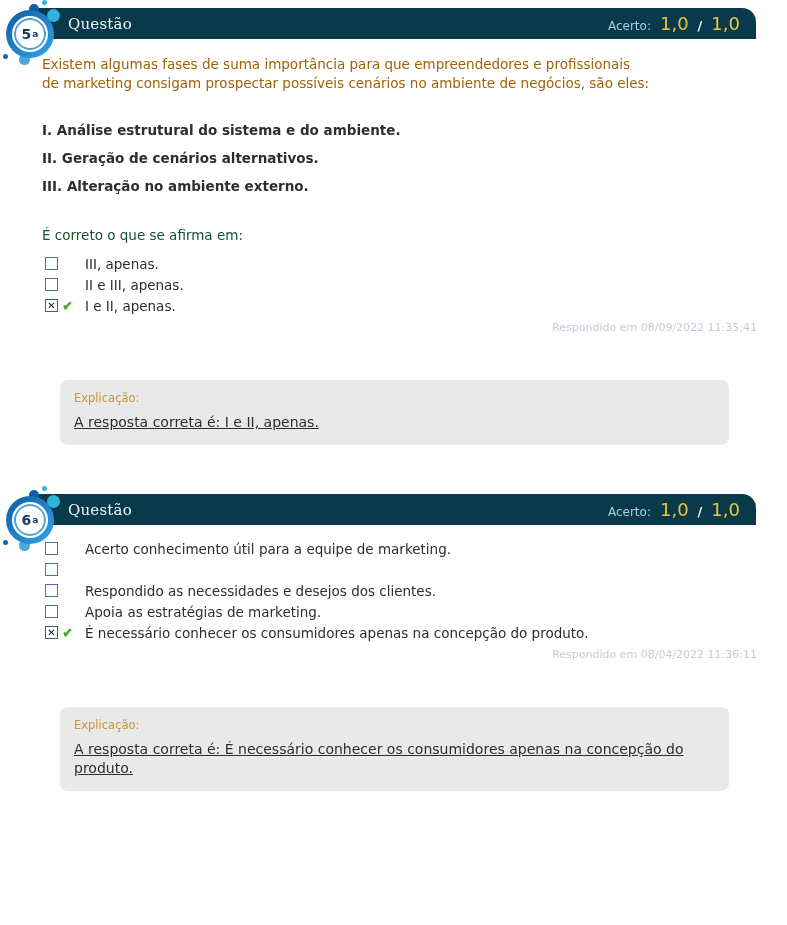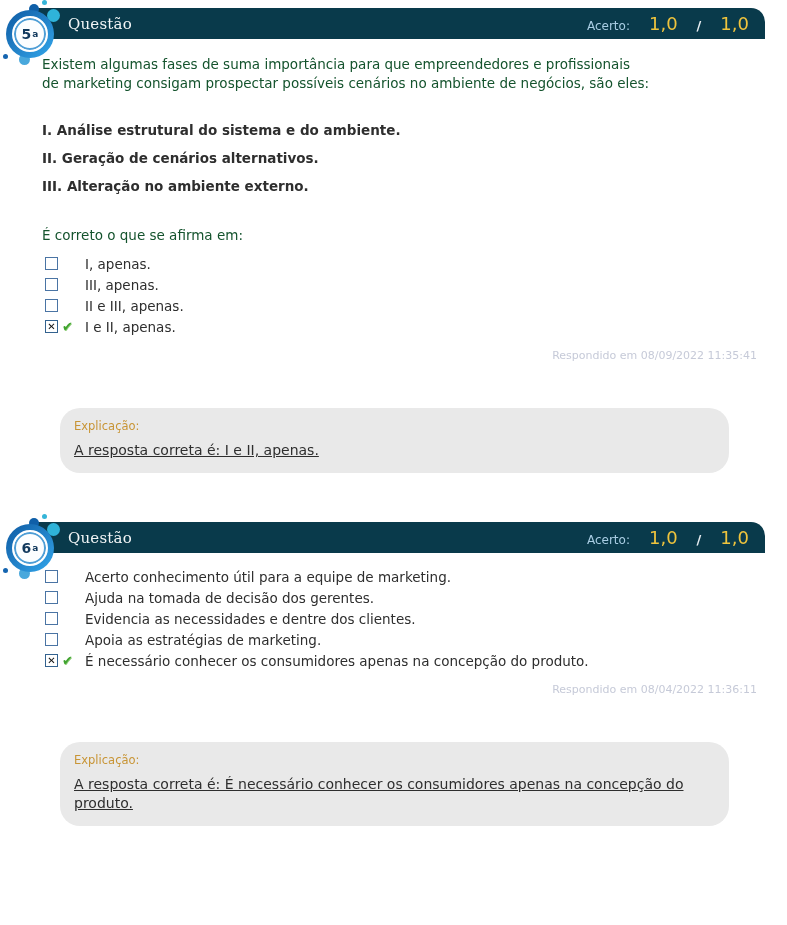--- a/index.html
+++ b/index.html
@@ -13,38 +13,38 @@
   }
   .page { padding-top: 0; }
 
   
   .question-block { position: relative; }
   .question-block.second { margin-top: 49px; }
 
   
   .q-header {
     margin-left: 30px;
-    margin-right: 22px;
+    margin-right: 31px;
     margin-top: 8px;
     height: 31px;
     background: #093a4b;
     border-radius: 0 14px 0 0;
     display: flex;
     align-items: center;
     justify-content: space-between;
     padding-left: 38px;
     padding-right: 16px;
   }
   .q-title {
     color: #f2f5f6;
     font-family: "DejaVu Serif", "Liberation Serif", serif;
     font-size: 15px;
     letter-spacing: 0.2px;
   }
-  .q-score { font-size: 12px; display: flex; align-items: baseline; gap: 19px; }
+  .q-score { font-size: 12px; display: flex; align-items: baseline; gap: 9px; }
   .score-label { color: #a9cde3; }
   .score-num { color: #efc43d; font-weight: normal; font-size: 18px; }
   .score-div { color: #e8eef2; font-weight: bold; font-size: 13px; }
 
   
   .q-badge {
     position: absolute; top: 0; left: 6;
     left: 6px;
     width: 56px; height: 58px;
     z-index: 3;
@@ -66,21 +66,21 @@
   .badge-inner sup { font-size: 9px; line-height: 0; margin-left: 1px; }
   .bubble { position: absolute; border-radius: 50%; }
   .bubble-top       { width: 10px; height: 10px; background: #0f5fa8; top: -4px; left: 23px; }
   .bubble-top-tiny  { width: 5px;  height: 5px;  background: #35b5d8; top: -8px; left: 36px; }
   .bubble-top-right { width: 13px; height: 13px; background: #2fb3d9; top: 1px;  left: 41px; }
   .bubble-bl-dot    { width: 5px;  height: 5px;  background: #1565b0; top: 46px; left: -3px; }
   .bubble-bottom    { width: 11px; height: 11px; background: #49a8dc; top: 46px; left: 13px; }
 
   
   .q-body { padding-left: 42px; padding-right: 30px; }
-  .q-text { margin-top: 16px; font-size: 13.5px; line-height: 19px; color: #14532d; }
+  .q-text { margin-top: 16px; font-size: 13.5px; line-height: 19px; color: #a16207; }
   .statements { margin-top: 28px; }
   .statement { font-size: 13.5px; line-height: 19px; margin-bottom: 9px; color: #2e2e2e; font-weight: bold; }
   .q-prompt { margin-top: 31px; font-size: 13.5px; color: #14532d; }
 
   .options { margin-top: 10px; }
   .q-body.no-statements .options { margin-top: 13px; }
   .opt-row { display: flex; align-items: center; height: 21px; padding-left: 3px; }
   .checkbox {
     width: 13px; height: 13px;
     border: 1px solid #4a74a4;
@@ -92,33 +92,33 @@
   .checkbox.checked { border-color: #33628f; }
   .opt-checkslot {
     width: 27px; padding-left: 4px;
     font-size: 13px; color: #3fa32e;
     text-shadow: 0.5px 0.5px 0 #8fce7a;
     line-height: 1;
   }
   .opt-label { font-size: 13.5px; color: #2e2e2e; }
 
   .answered-at {
-    margin-top: 12px;
+    margin-top: 5px;
     text-align: right;
     padding-right: 0px;
     font-size: 11px;
     color: #c6cad8;
   }
 
   .explanation {
     margin-top: 46px;
     margin-left: 18px;
     margin-right: 28px;
     background: #e9e9e9;
-    border-radius: 20px;
+    border-radius: 8px;
     padding: 11px 16px 13px 14px;
   }
   .explanation-label { font-size: 11.5px; color: #c89536; }
   .explanation-text { margin-top: 8px; font-size: 14px; line-height: 19px; color: #2e2e2e; max-width: 640px; text-decoration: underline; }
 
   .page-bottom-pad { height: 38px; }
 </style>
 </head>
 <body>
 
@@ -161,25 +161,20 @@
         <div class="statement">II. Geração de cenários alternativos.</div>
         <div class="statement">III. Alteração no ambiente externo.</div>
       </div>
 
       <div class="q-prompt">É correto o que se afirma em:</div>
 
       <div class="options">
         <div class="opt-row">
           <span class="checkbox"></span>
           <span class="opt-checkslot"></span>
-          <span class="opt-label">I, apenas.</span>
-        </div>
-        <div class="opt-row">
-          <span class="checkbox"></span>
-          <span class="opt-checkslot"></span>
           <span class="opt-label">III, apenas.</span>
         </div>
         <div class="opt-row">
           <span class="checkbox"></span>
           <span class="opt-checkslot"></span>
           <span class="opt-label">II e III, apenas.</span>
         </div>
         <div class="opt-row">
           <span class="checkbox checked">✕</span>
           <span class="opt-checkslot">✔</span>
@@ -226,26 +221,25 @@
 
       <div class="options">
         <div class="opt-row">
           <span class="checkbox"></span>
           <span class="opt-checkslot"></span>
           <span class="opt-label">Acerto conhecimento útil para a equipe de marketing.</span>
         </div>
         <div class="opt-row">
           <span class="checkbox"></span>
           <span class="opt-checkslot"></span>
-          <span class="opt-label">Ajuda na tomada de decisão dos gerentes.</span>
-        </div>
-        <div class="opt-row">
-          <span class="checkbox"></span>
-          <span class="opt-checkslot"></span>
-          <span class="opt-label">Evidencia as necessidades e dentre dos clientes.</span>
+        </div>
+        <div class="opt-row">
+          <span class="checkbox"></span>
+          <span class="opt-checkslot"></span>
+          <span class="opt-label">Respondido as necessidades e desejos dos clientes.</span>
         </div>
         <div class="opt-row">
           <span class="checkbox"></span>
           <span class="opt-checkslot"></span>
           <span class="opt-label">Apoia as estratégias de marketing.</span>
         </div>
         <div class="opt-row">
           <span class="checkbox checked">✕</span>
           <span class="opt-checkslot">✔</span>
           <span class="opt-label">É necessário conhecer os consumidores apenas na concepção do produto.</span>

